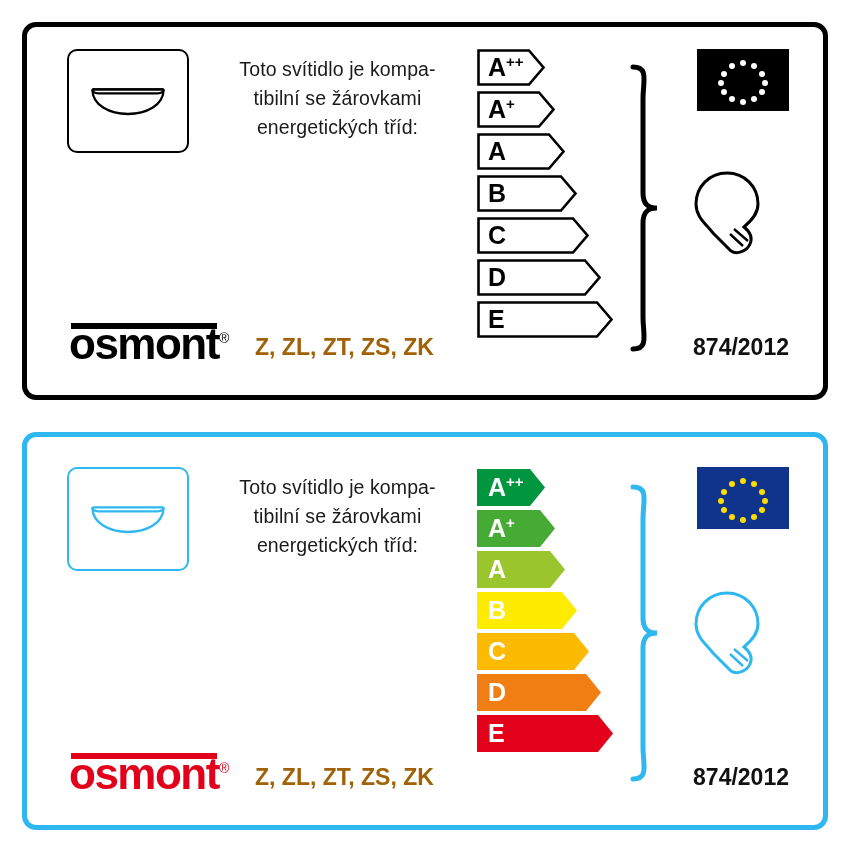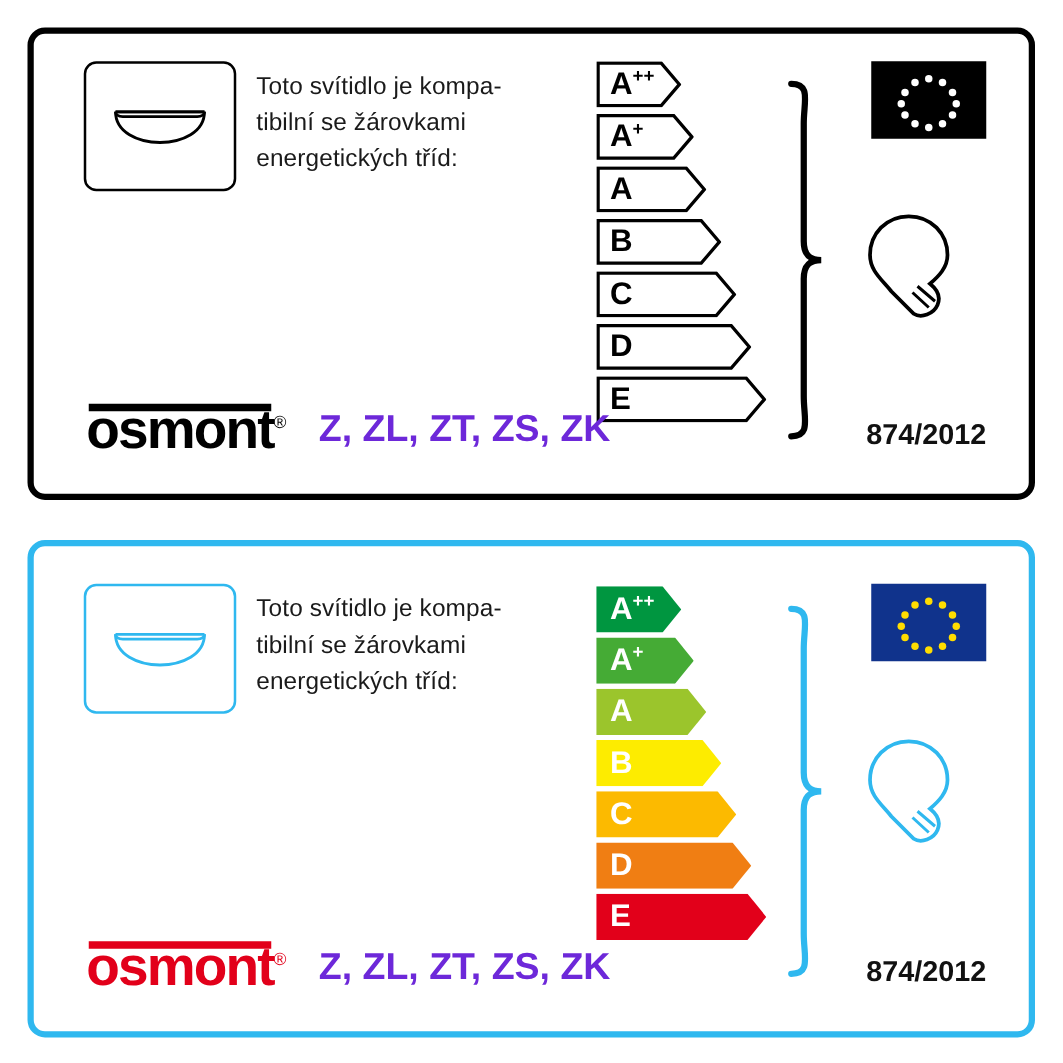--- a/index.html
+++ b/index.html
@@ -54,21 +54,21 @@
   .card-mono .lum-box { border: 2px solid #000000; }
   .card-color .lum-box { border: 2px solid #2fb8ef; top: 30px; }
   .lum-svg { display: block; width: 100%; height: 100%; }
 
   
   .headline {
     position: absolute;
     left: 178px;
     top: 28px;
     width: 265px;
-    text-align: left;
+    text-align: center;
     font-size: 19.5px;
     line-height: 29px;
     color: #1a1a1a;
     letter-spacing: 0.1px;
   }
   .card-color .headline { top: 36px; }
   .headline div { white-space: nowrap; }
 
   
   .classes {
@@ -169,23 +169,23 @@
   }
   .mono-brand { color: #000000; }
   .mono-brand .bar { background: #000000; }
   .color-brand { color: #e2001a; }
   .color-brand .bar { background: #e2001a; }
 
   .models {
     position: absolute;
     left: 228px;
     bottom: 34px;
-    font-size: 30px;
+    font-size: 23px;
     font-weight: bold;
-    color: #6d28d9;
+    color: #a16207;
   }
   .reg-code {
     position: absolute;
     right: 34px;
     bottom: 34px;
     font-size: 23px;
     font-weight: bold;
     color: #111111;
     text-align: right;
   }

